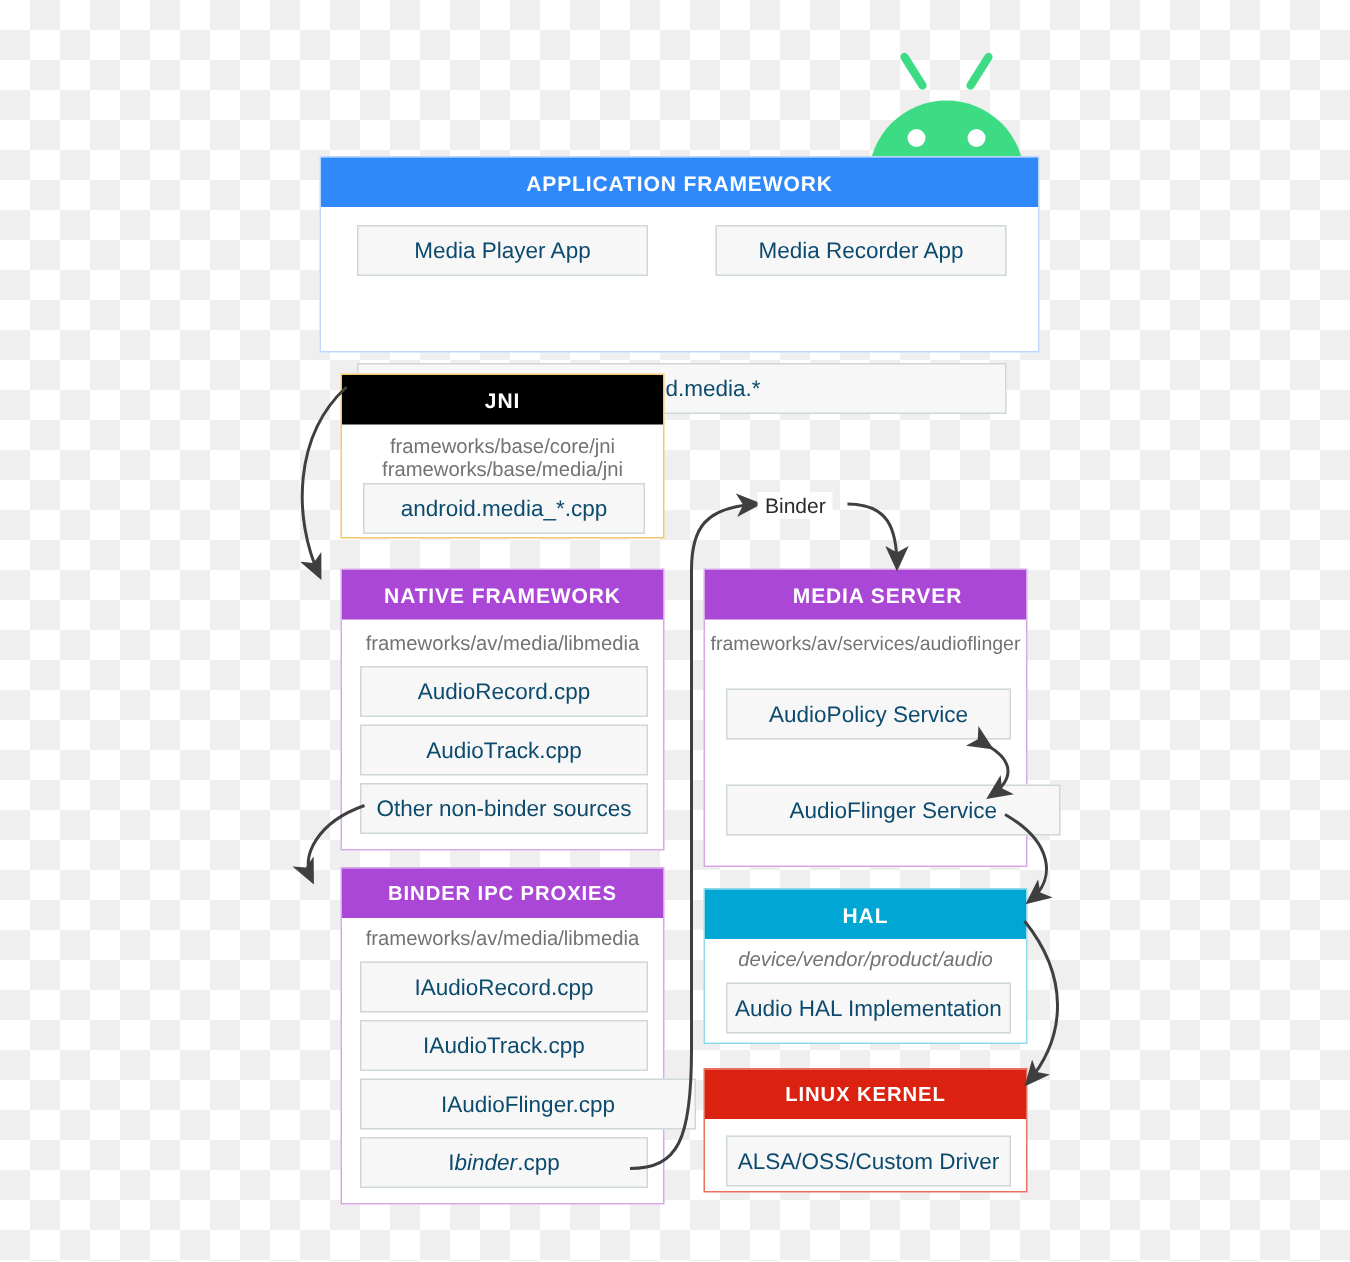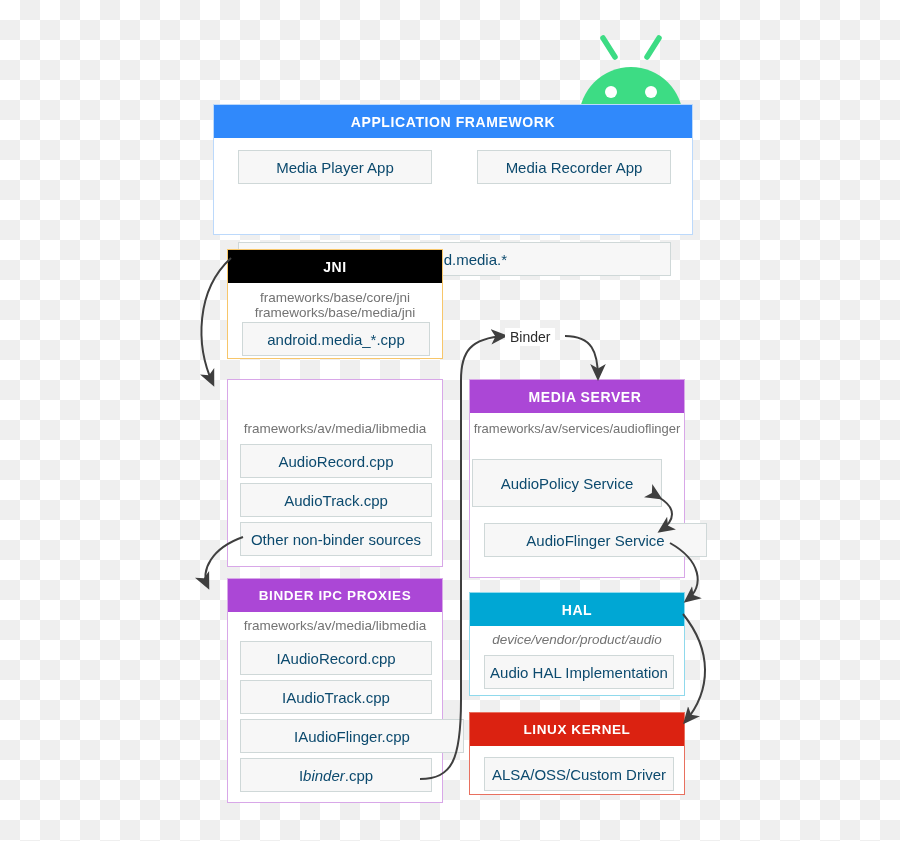--- a/index.html
+++ b/index.html
@@ -89,21 +89,21 @@
   #binder-proxies .path-label { position: absolute; left: 0; top: 39px; width: 100%; }
   #chip-iaudiorecord   { position: absolute; left: 12px; top: 62px;  width: 192px; height: 34px; }
   #chip-iaudiotrack    { position: absolute; left: 12px; top: 101px; width: 192px; height: 34px; }
   #chip-iaudioflinger  { position: absolute; left: 12px; top: 140px; width: 224px; height: 34px; }
   #chip-ibinder        { position: absolute; left: 12px; top: 179px; width: 192px; height: 34px; }
 
   
   #media-server { left: 469px; top: 379px; width: 216px; height: 199px; border: 1px solid #d8a7e8; }
   #media-server .panel-header { height: 33px; font-size: 14px; background: #ab47d6; padding-left: 16px; }
   #media-server .path-label { position: absolute; left: 0; top: 41px; width: 100%; font-size: 13px; }
-  #chip-audiopolicy  { position: absolute; left: 2px; top: 79px;  width: 190px; height: 48px; }
+  #chip-audiopolicy  { position: absolute; left: 14px; top: 79px;  width: 190px; height: 34px; }
   #chip-audioflinger { position: absolute; left: 14px; top: 143px; width: 223px; height: 34px; }
 
   
   #hal { left: 469px; top: 592px; width: 216px; height: 104px; border: 1px solid #8fd9ec; }
   #hal .panel-header { height: 33px; font-size: 14px; background: #00a7d4; }
   #hal .path-label { position: absolute; left: 0; top: 39px; width: 100%; font-style: italic; }
   #chip-audio-hal-impl { position: absolute; left: 14px; top: 62px; width: 190px; height: 34px; }
 
   
   #linux-kernel { left: 469px; top: 712px; width: 216px; height: 83px; border: 1px solid #e8705f; }
@@ -160,20 +160,21 @@
   </div>
 
   <div class="panel" id="jni">
     <div class="panel-header">JNI</div>
     <div class="path-label">frameworks/base/core/jni
 frameworks/base/media/jni</div>
     <div class="chip" id="chip-android-media-cpp">android.media_*.cpp</div>
   </div>
 
   <div class="panel" id="native-framework">
+    <div class="panel-header">NATIVE FRAMEWORK</div>
     <div class="path-label">frameworks/av/media/libmedia</div>
     <div class="chip" id="chip-audiorecord">AudioRecord.cpp</div>
     <div class="chip" id="chip-audiotrack">AudioTrack.cpp</div>
     <div class="chip" id="chip-other-nonbinder">Other non-binder sources</div>
   </div>
 
   <div class="panel" id="binder-proxies">
     <div class="panel-header">BINDER IPC PROXIES</div>
     <div class="path-label">frameworks/av/media/libmedia</div>
     <div class="chip" id="chip-iaudiorecord">IAudioRecord.cpp</div>

